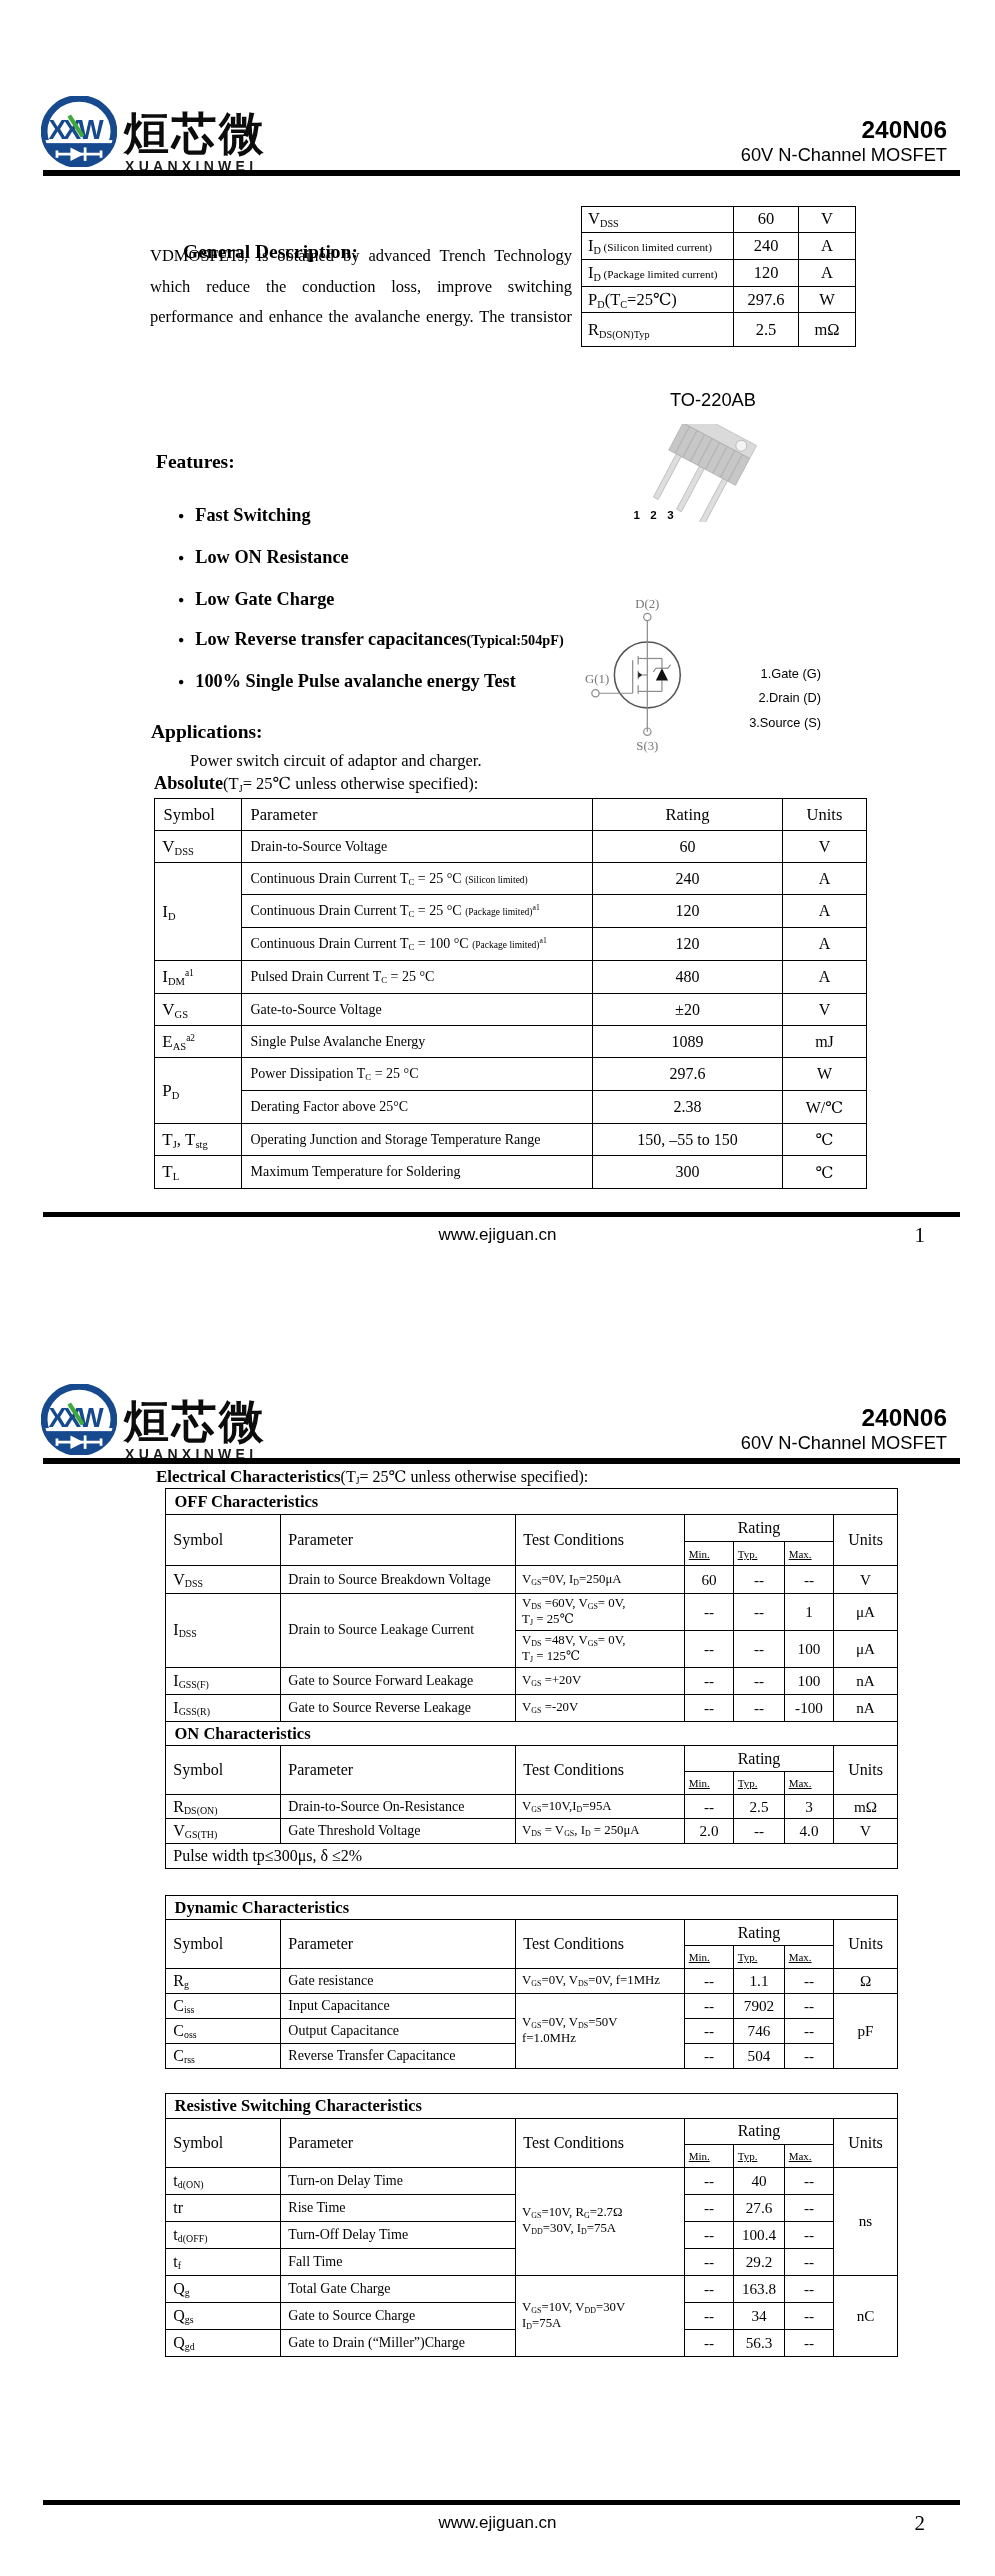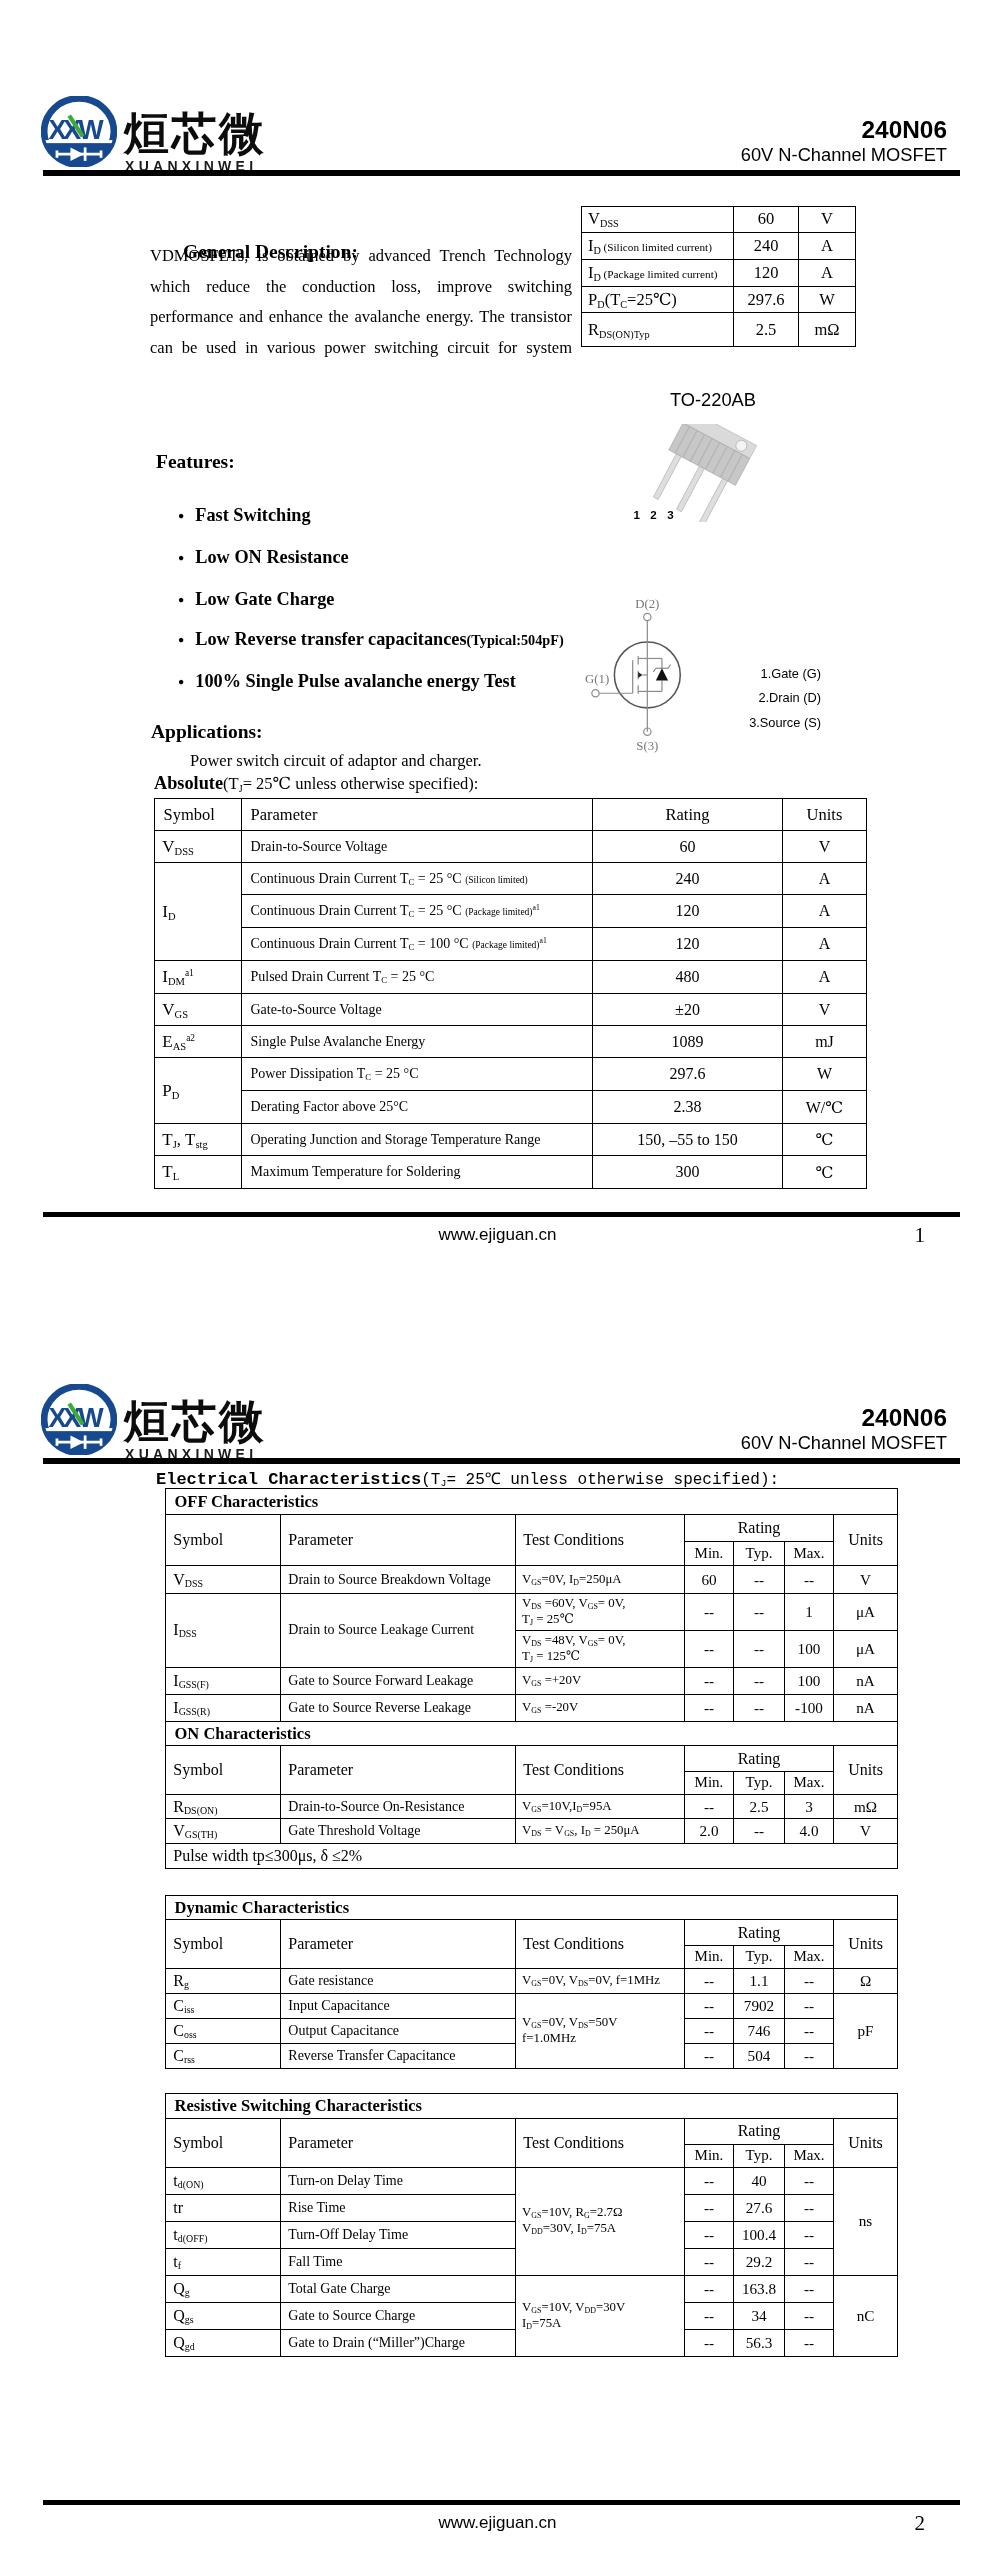--- a/index.html
+++ b/index.html
@@ -48,21 +48,21 @@
   .abstab .sym{font-size:17px;padding-left:7.3px;}
   .abstab .par{font-size:14px;padding-left:8.5px;}
   .abstab .c{text-align:center;}
   .abstab .hd{font-size:16.5px;text-align:center;}
   .abstab .hd.l{text-align:left;padding-left:8.5px;}
 
   .etab td{font-size:15.2px;}
   .etab .title{font-weight:700;font-size:16.5px;padding-left:8.5px;}
   .etab .hd{font-size:16px;text-align:center;}
   .etab .hd.l{text-align:left;padding-left:7.3px;}
-  .etab .hds{font-size:15px;text-align:center;}
+  .etab .hds{font-size:11px;text-decoration:underline;}
   .etab .sym{font-size:16px;padding-left:7.3px;}
   .etab .par{font-size:14px;padding-left:7.3px;}
   .etab .cond{font-size:12.8px;padding-left:6.1px;line-height:1.25;}
   .etab .c{text-align:center;}
   .etab .note{font-size:16px;padding-left:7.3px;}
 
   .legend-line{font-family:"Liberation Sans","DejaVu Sans",sans-serif;font-size:12.8px;
                line-height:24.4px;text-align:right;}
   .pkg-title{font-family:"Liberation Sans","DejaVu Sans",sans-serif;font-size:18.3px;text-align:center;}
   .footer-url{font-family:"Liberation Sans","DejaVu Sans",sans-serif;font-size:17px;text-align:center;width:995px;}
@@ -100,21 +100,20 @@
     <div class="abs brand-en" style="left:125px;top:159px;">XUANXINWEI</div>
     <div class="abs part-no" style="right:48px;top:118px;width:244px;">240N06</div>
     <div class="abs part-sub" style="right:48px;top:146px;width:305px;">60V N-Channel MOSFET</div>
     <div class="abs rule" style="left:43px;top:170px;width:917px;"></div>
 
     <div class="abs h1" style="left:183px;top:209px;margin-top:32px;">General Description:</div>
     <div class="abs body-par" style="left:150px;top:241px;">
       <div class="jline">VDMOSFETs, is obtained by advanced Trench Technology</div>
       <div class="jline">which reduce the conduction loss, improve switching</div>
       <div class="jline">performance and enhance the avalanche energy. The transistor</div>
-      <div class="jline">can be used in various power switching circuit for system</div>
     </div>
 
     <table class="abs qs frame" style="left:581px;top:206px;width:274px;">
       <colgroup>
           <col style="width:152px">
           <col style="width:65px">
           <col style="width:57px">
         </colgroup>
       <tbody>
           <tr style="height:25.6px">
@@ -328,21 +327,21 @@
         <line x1="72" y1="84" x2="72" y2="106"></line>
       </g>
       <polygon points="48,84 48,106 70,95" fill="#ffffff"></polygon>
     </svg>
     <div class="abs brand-cn" style="left:124px;top:111px;">烜芯微</div>
     <div class="abs brand-en" style="left:125px;top:159px;">XUANXINWEI</div>
     <div class="abs part-no" style="right:48px;top:118px;width:244px;">240N06</div>
     <div class="abs part-sub" style="right:48px;top:146px;width:305px;">60V N-Channel MOSFET</div>
     <div class="abs rule" style="left:43px;top:170px;width:917px;"></div>
 
-    <div class="abs" style="left:156px;top:179px;font-family:Liberation Mono, monospace;">
+    <div class="abs" style="left:156px;top:179px;">
       <span class="h1b" style="font-size:17px;">Electrical Characteristics</span><span class="h1rest" style="font-size:16px;"><span>(T</span><sub>J</sub><span>= 25℃  unless otherwise specified):</span></span>
     </div>
 
     <table class="abs etab frame" style="left:165px;top:200px;width:732px;">
       <colgroup>
           <col style="width:115px">
           <col style="width:235px">
           <col style="width:169px">
           <col style="width:49px">
           <col style="width:51px">

